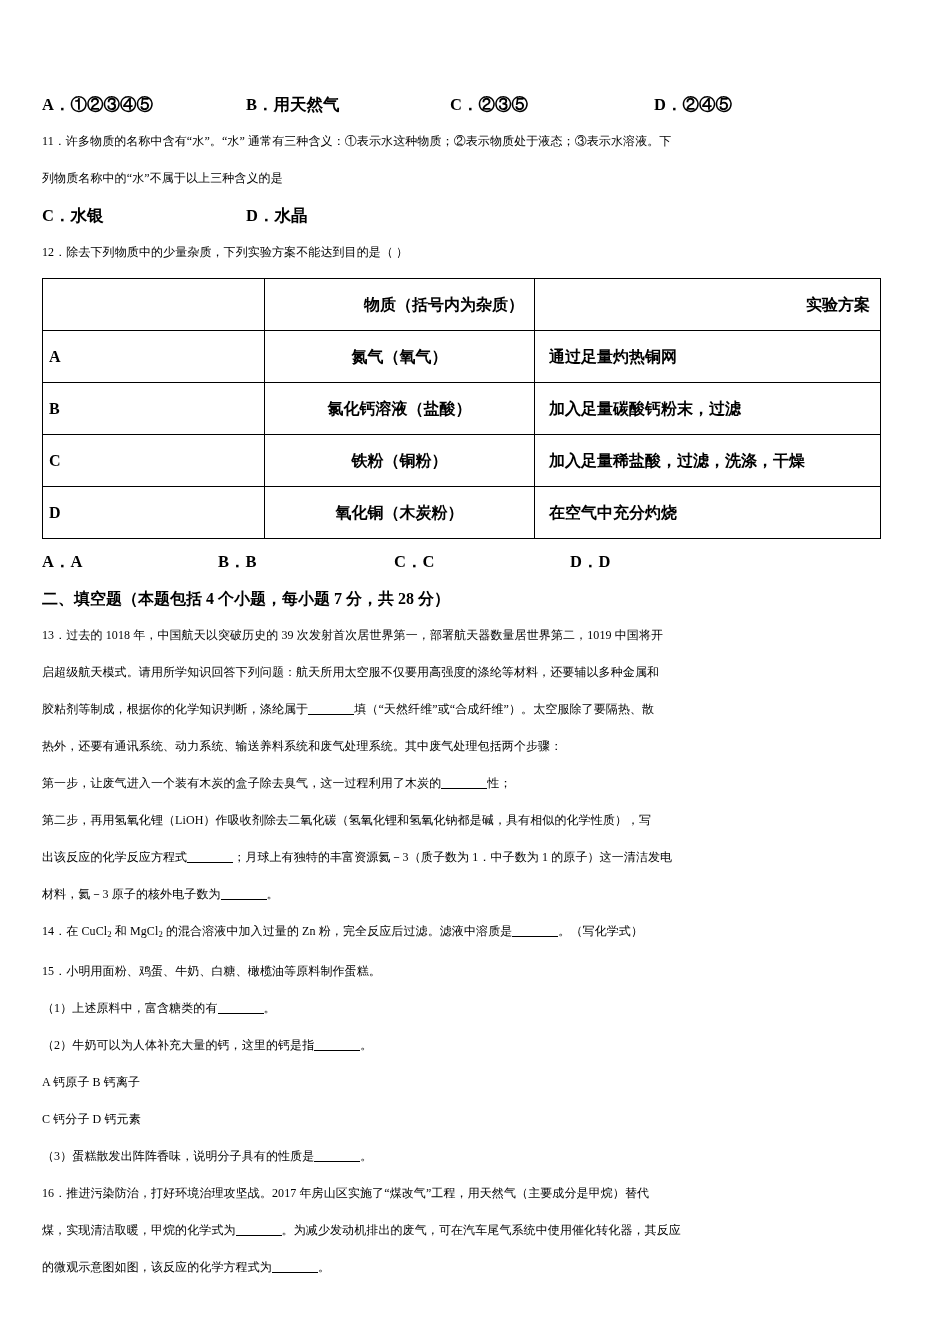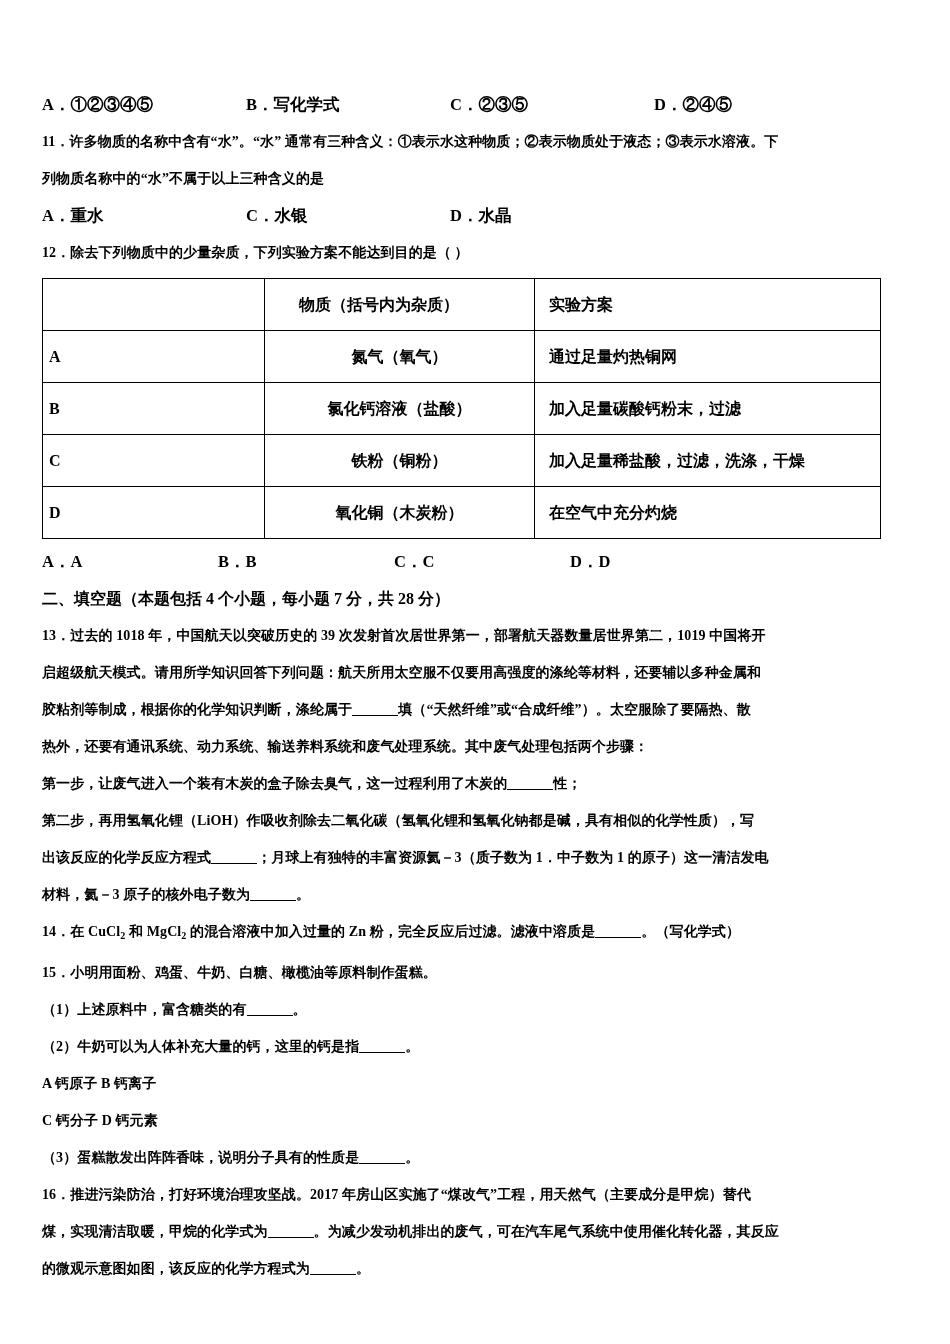--- a/index.html
+++ b/index.html
@@ -23,23 +23,23 @@
   }
   .content {
     position: absolute;
     left: 42px;
     top: 86px;
     width: 880px;
   }
 
   
   .line {
-    font-size: 14px;
+    font-size: 12px;
     line-height: 37px;
-    font-weight: bold;
+    font-weight: normal;
     letter-spacing: 0.1px;
     white-space: nowrap;
   }
 
   
   .opt-row {
     display: flex;
     font-size: 16.5px;
     line-height: 37px;
     font-weight: bold;
@@ -71,21 +71,21 @@
     font-weight: bold;
     height: 47px;
     padding: 2px 10px;
     vertical-align: middle;
     line-height: 22px;
   }
   table.qtable td.c0 { width: 205px; text-align: left; padding-left: 6px; }
   table.qtable td.c1 { width: 225px; text-align: center; }
   table.qtable td.c2 { width: 321px; text-align: left; padding-left: 14px; }
   table.qtable tr.header td.c1,
-  table.qtable tr.header td.c2 { text-align: left; padding-left: 14px; }
+  table.qtable tr.header td.c2 { text-align: right; padding-left: 14px; }
   table.qtable tr.header td.c1 { padding-left: 34px; }
 
   
   .blank {
     display: inline-block;
     border-bottom: 1.6px solid #000;
     height: 1em;
     vertical-align: -2px;
   }
   .blank.b2 { width: 46px; }
@@ -93,29 +93,28 @@
   .sub { font-size: 0.72em; vertical-align: -0.28em; }
 </style>
 </head>
 <body>
 
 <div class="page">
   <div class="content">
 
     <div class="opt-row w1">
       <span class="opt">A．①②③④⑤</span>
-      <span class="opt">B．写化学式</span>
+      <span class="opt">B．用天然气</span>
       <span class="opt">C．②③⑤</span>
       <span class="opt">D．②④⑤</span>
     </div>
 
     <div class="line">11．许多物质的名称中含有“水”。“水” 通常有三种含义：①表示水这种物质；②表示物质处于液态；③表示水溶液。下</div>
     <div class="line">列物质名称中的“水”不属于以上三种含义的是</div>
     <div class="opt-row w1">
-      <span class="opt">A．重水</span>
       <span class="opt">C．水银</span>
       <span class="opt">D．水晶</span>
     </div>
 
     <div class="line">12．除去下列物质中的少量杂质，下列实验方案不能达到目的是（   ）</div>
 
     <table class="qtable">
       <tbody>
           <tr class="header">
         <td class="c0"></td>

